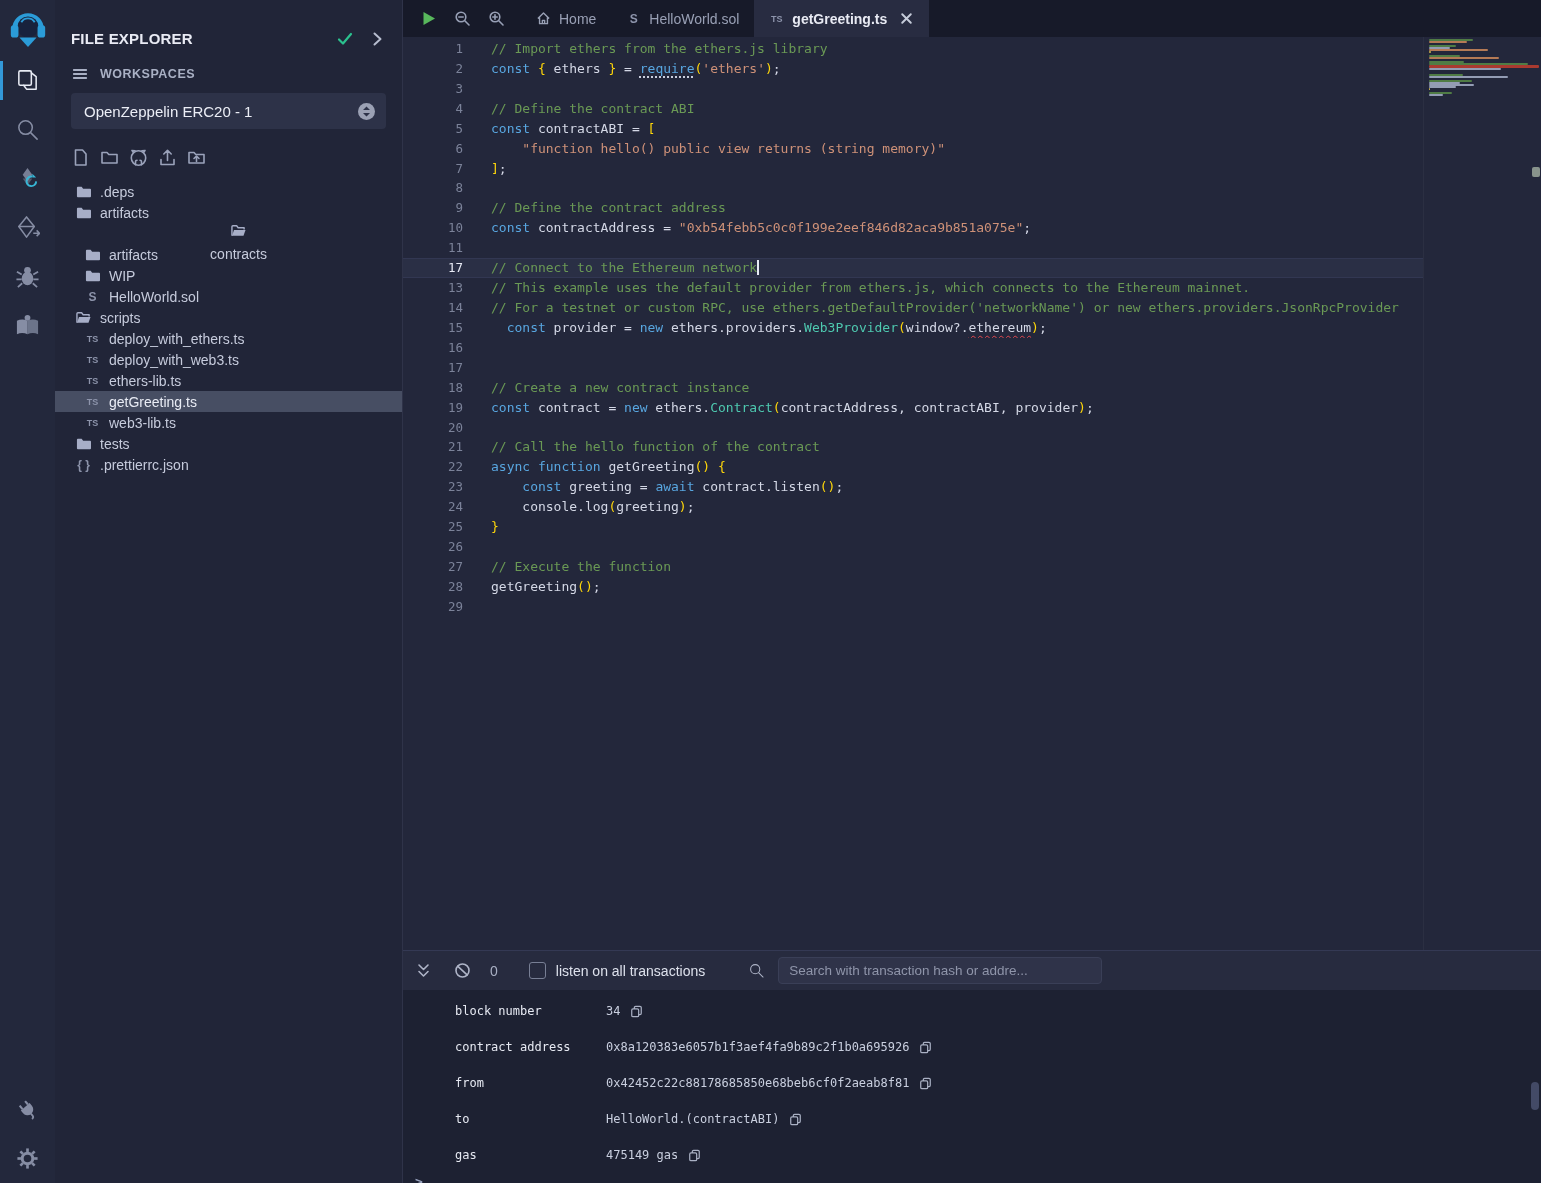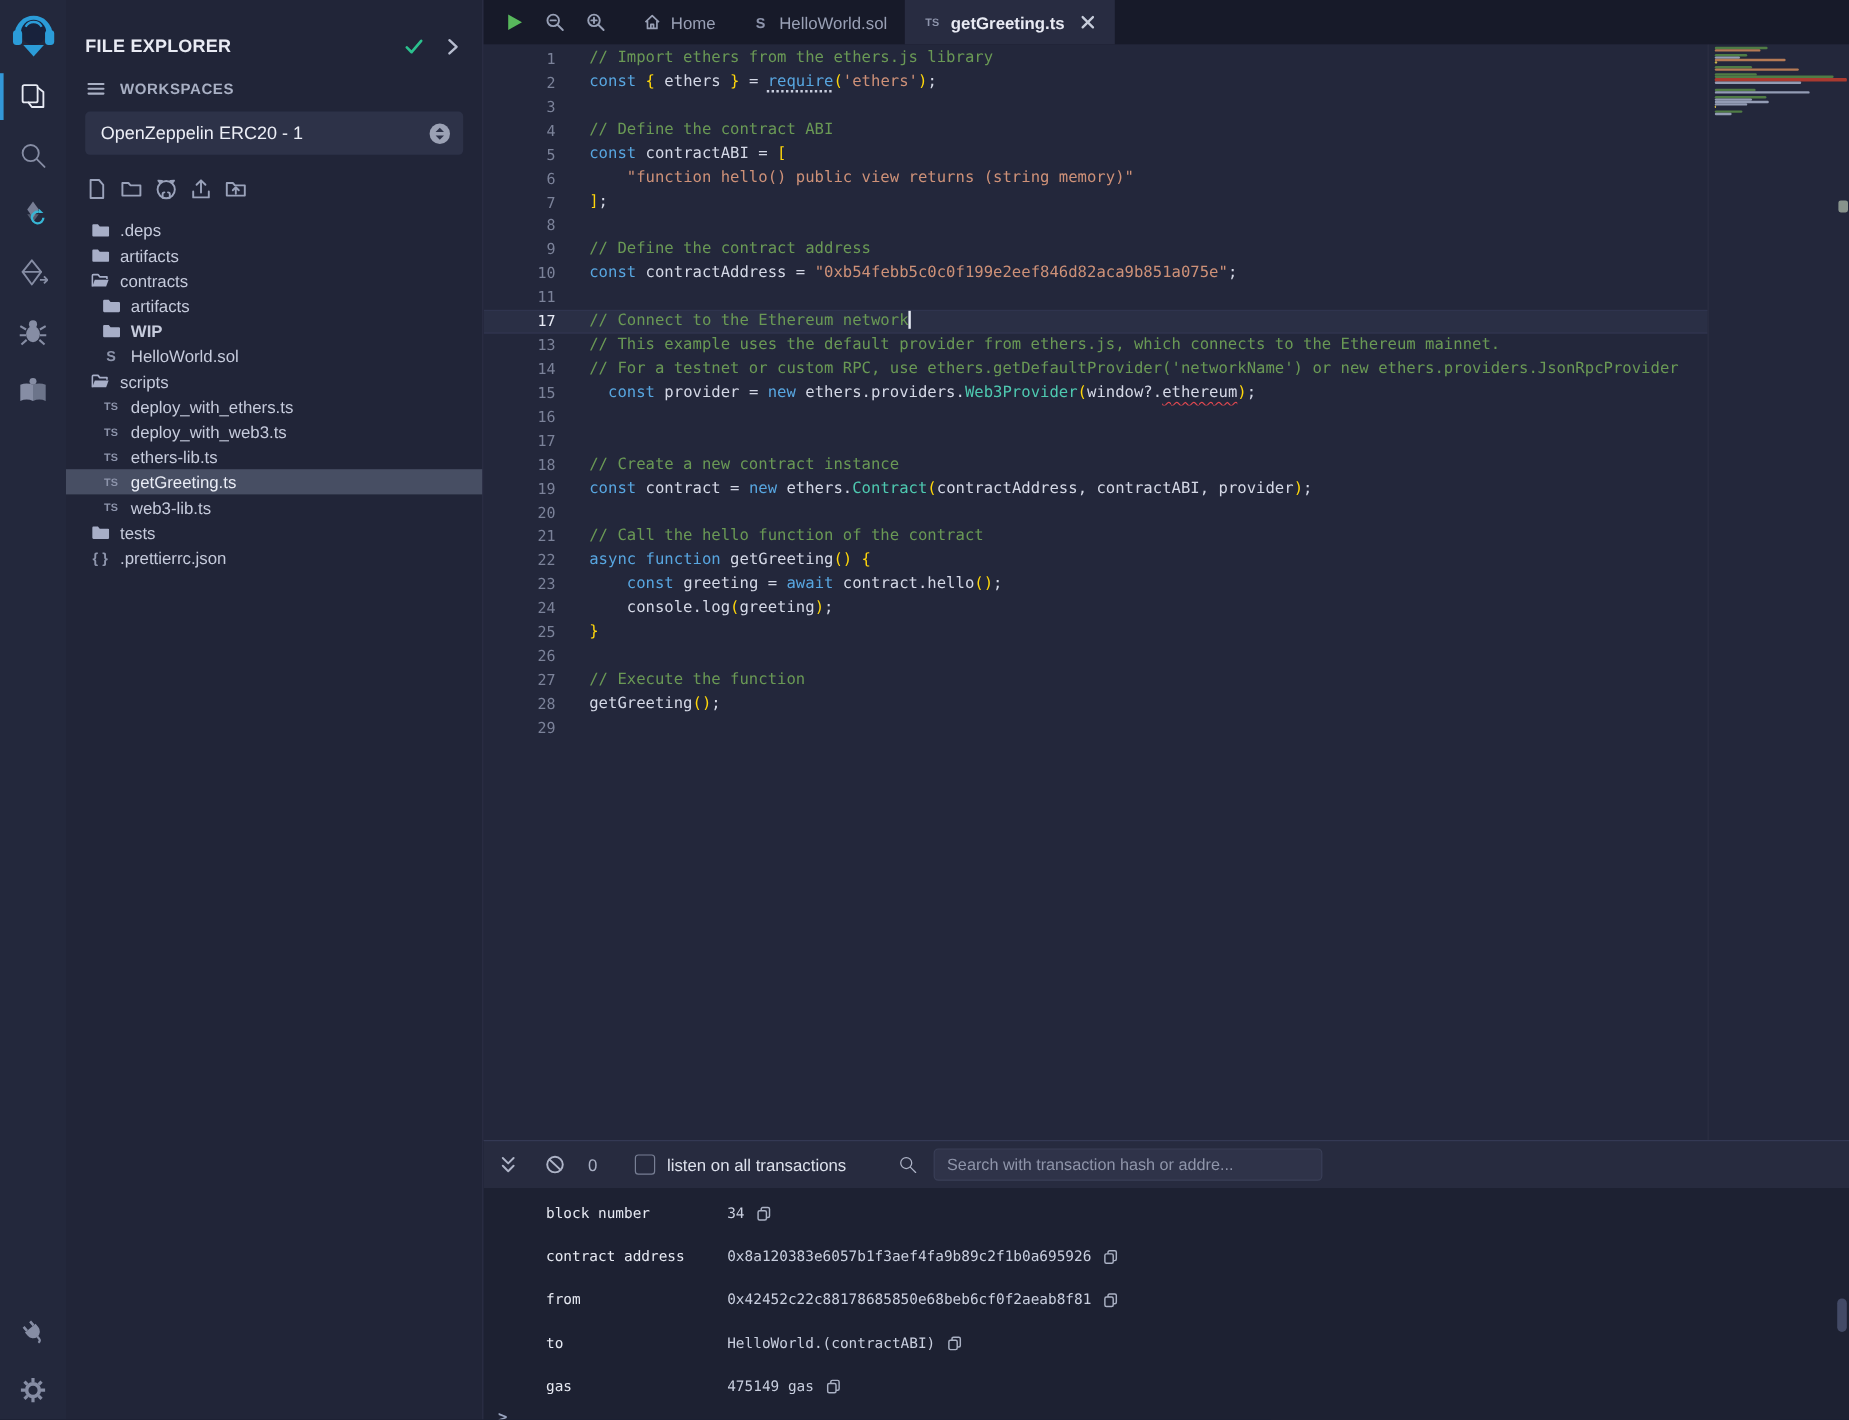--- a/index.html
+++ b/index.html
@@ -277,42 +277,42 @@
         <div class="tree-row" style="padding-left: 20px;">
           <span class="tree-ico">
             <span class="icon" style="width: 15px; height: 15px;">
               <svg viewBox="0 0 16 16" fill="none">
                 <path d="M1 3 h5 l1.6 2 h7.4 a1 1 0 0 1 1 1 v7 a1 1 0 0 1 -1 1 h-13 a1 1 0 0 1 -1 -1 v-9 a1 1 0 0 1 1 -1 z" fill="currentColor"></path>
               </svg>
             </span>
           </span>
           <span>artifacts</span>
         </div>
-        <div class="tree-row" style="padding-left: 20px;">
+        <div class="tree-row" style="padding-left: 20px; flex-direction: column;">
           <span class="tree-ico">
             <span class="icon" style="width: 15px; height: 15px;">
               <svg viewBox="0 0 16 16" fill="none">
                 <path d="M1 13.5 v-9.5 a1 1 0 0 1 1 -1 h4 l1.6 2 h6.4 v2" stroke="currentColor" stroke-width="1.5" fill="none" stroke-linejoin="round"></path>
                 <path d="M3.2 7.5 h12.3 l-2.2 6 h-12.3 z" fill="currentColor"></path>
               </svg>
             </span>
           </span>
           <span>contracts</span>
         </div>
         <div class="tree-row" style="padding-left: 29px;">
           <span class="tree-ico">
             <span class="icon" style="width: 15px; height: 15px;">
               <svg viewBox="0 0 16 16" fill="none">
                 <path d="M1 3 h5 l1.6 2 h7.4 a1 1 0 0 1 1 1 v7 a1 1 0 0 1 -1 1 h-13 a1 1 0 0 1 -1 -1 v-9 a1 1 0 0 1 1 -1 z" fill="currentColor"></path>
               </svg>
             </span>
           </span>
           <span>artifacts</span>
         </div>
-        <div class="tree-row" style="padding-left: 29px; font-weight: bold;">
+        <div class="tree-row" style="padding-left: 29px;">
           <span class="tree-ico">
             <span class="icon" style="width: 15px; height: 15px;">
               <svg viewBox="0 0 16 16" fill="none">
                 <path d="M1 3 h5 l1.6 2 h7.4 a1 1 0 0 1 1 1 v7 a1 1 0 0 1 -1 1 h-13 a1 1 0 0 1 -1 -1 v-9 a1 1 0 0 1 1 -1 z" fill="currentColor"></path>
               </svg>
             </span>
           </span>
           <span>WIP</span>
         </div>
         <div class="tree-row" style="padding-left: 29px;">
@@ -461,21 +461,21 @@
           <div class="code-line"><span class="gutter-num">13</span><span class="line-body"><span class="tk-c">// This example uses the default provider from ethers.js, which connects to the Ethereum mainnet.</span></span></div>
           <div class="code-line"><span class="gutter-num">14</span><span class="line-body"><span class="tk-c">// For a testnet or custom RPC, use ethers.getDefaultProvider('networkName') or new ethers.providers.JsonRpcProvider</span></span></div>
           <div class="code-line"><span class="gutter-num">15</span><span class="line-body"><span class="tk-d">  </span><span class="tk-k">const</span><span class="tk-d"> provider = </span><span class="tk-k">new</span><span class="tk-d"> ethers.providers.</span><span class="tk-t">Web3Provider</span><span class="tk-b">(</span><span class="tk-d">window?.</span><span class="tk-e">ethereum</span><span class="tk-b">)</span><span class="tk-d">;</span></span></div>
           <div class="code-line"><span class="gutter-num">16</span><span class="line-body"></span></div>
           <div class="code-line"><span class="gutter-num">17</span><span class="line-body"></span></div>
           <div class="code-line"><span class="gutter-num">18</span><span class="line-body"><span class="tk-c">// Create a new contract instance</span></span></div>
           <div class="code-line"><span class="gutter-num">19</span><span class="line-body"><span class="tk-k">const</span><span class="tk-d"> contract = </span><span class="tk-k">new</span><span class="tk-d"> ethers.</span><span class="tk-t">Contract</span><span class="tk-b">(</span><span class="tk-d">contractAddress, contractABI, provider</span><span class="tk-b">)</span><span class="tk-d">;</span></span></div>
           <div class="code-line"><span class="gutter-num">20</span><span class="line-body"></span></div>
           <div class="code-line"><span class="gutter-num">21</span><span class="line-body"><span class="tk-c">// Call the hello function of the contract</span></span></div>
           <div class="code-line"><span class="gutter-num">22</span><span class="line-body"><span class="tk-k">async</span><span class="tk-d"> </span><span class="tk-k">function</span><span class="tk-d"> getGreeting</span><span class="tk-b">()</span><span class="tk-d"> </span><span class="tk-b">{</span></span></div>
-          <div class="code-line"><span class="gutter-num">23</span><span class="line-body"><span class="tk-d">    </span><span class="tk-k">const</span><span class="tk-d"> greeting = </span><span class="tk-k">await</span><span class="tk-d"> contract.hello</span><span class="tk-b">()</span><span class="tk-d">;</span></span></div>
+          <div class="code-line"><span class="gutter-num">23</span><span class="line-body"><span class="tk-d">    </span><span class="tk-k">const</span><span class="tk-d"> greeting = </span><span class="tk-k">await</span><span class="tk-d"> contract.listen</span><span class="tk-b">()</span><span class="tk-d">;</span></span></div>
           <div class="code-line"><span class="gutter-num">24</span><span class="line-body"><span class="tk-d">    console.log</span><span class="tk-b">(</span><span class="tk-d">greeting</span><span class="tk-b">)</span><span class="tk-d">;</span></span></div>
           <div class="code-line"><span class="gutter-num">25</span><span class="line-body"><span class="tk-b">}</span></span></div>
           <div class="code-line"><span class="gutter-num">26</span><span class="line-body"></span></div>
           <div class="code-line"><span class="gutter-num">27</span><span class="line-body"><span class="tk-c">// Execute the function</span></span></div>
           <div class="code-line"><span class="gutter-num">28</span><span class="line-body"><span class="tk-d">getGreeting</span><span class="tk-b">()</span><span class="tk-d">;</span></span></div>
           <div class="code-line"><span class="gutter-num">29</span><span class="line-body"></span></div>
         </div>
       <div class="minimap">
           <div class="mm-line" style="width: 43.86px; background: rgb(80, 124, 69);"></div>
           <div class="mm-line" style="width: 37.74px; background: rgb(181, 122, 85);"></div>

